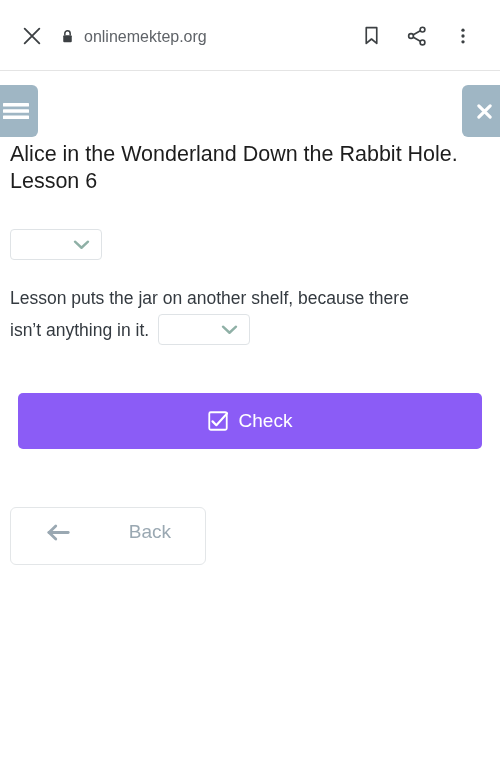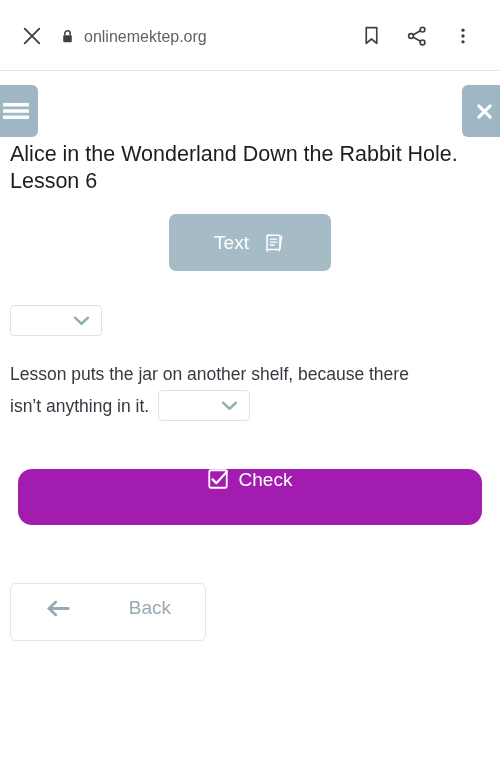--- a/index.html
+++ b/index.html
@@ -190,24 +190,25 @@
     vertical-align: middle;
     cursor: pointer;
   }
   .select-standalone { margin-top: 9px; }
   .select-inline { margin-left: 9px; position: relative; top: -1px; }
 
   .check-wrap { padding: 0 18px; margin-top: 47px; }
   .check-btn {
     width: 100%;
     height: 56px;
-    background: #a21caf;
+    background: #8b5cf6;
     border: none;
-    border-radius: 14px;
-    display: flex;
+    border-radius: 5px;
+    display: flex;
+    align-items: center;
     justify-content: center;
     gap: 11px;
     cursor: pointer;
   }
   .check-label {
     font-size: 19px;
     color: #ffffff;
   }
 
   .back-wrap { padding: 0 10px; margin-top: 58px; }
@@ -294,30 +295,20 @@
       <svg width="21" height="21" viewBox="0 0 24 24">
         <path d="M5.5 5.5 L18.5 18.5 M18.5 5.5 L5.5 18.5" stroke="#ffffff" stroke-width="3.6" stroke-linecap="round" fill="none"></path>
       </svg>
     </div>
 
   </div>
 
   <h1 class="lesson-title">Alice in the Wonderland Down the Rabbit Hole. Lesson 6</h1>
 
 
-  <div class="text-btn-wrap">
-    <button class="text-btn">
-      <span class="text-btn-label">Text</span>
-      <svg width="23" height="22" viewBox="0 0 24 24">
-        <path d="M4.5 3.5 H17 a1 1 0 0 1 1 1 V18 a1 1 0 0 1 -1 1 H5.5 a1.6 1.6 0 0 0 -1.6 1.6 V4.6 a1.1 1.1 0 0 1 0.6 -1.1 Z" stroke="#ffffff" stroke-width="1.7" fill="none" stroke-linejoin="round"></path>
-        <path d="M7.6 7.8 H14.4 M7.6 11 H14.4 M7.6 14.2 H11.6" stroke="#ffffff" stroke-width="1.5" stroke-linecap="round"></path>
-        <path d="M20 4.5 L17.2 20.8" stroke="#ffffff" stroke-width="1.4" stroke-linecap="round"></path>
-      </svg>
-    </button>
-  </div>
 
   <div class="q-block q1">
     <div class="select-box select-standalone">
       <span></span>
       <svg width="19" height="13" viewBox="0 0 20 14">
         <path d="M3 4 L10 10.5 L17 4" stroke="#8fb0a6" stroke-width="2.6" fill="none" stroke-linecap="round" stroke-linejoin="round"></path>
       </svg>
     </div>
   </div>
 

